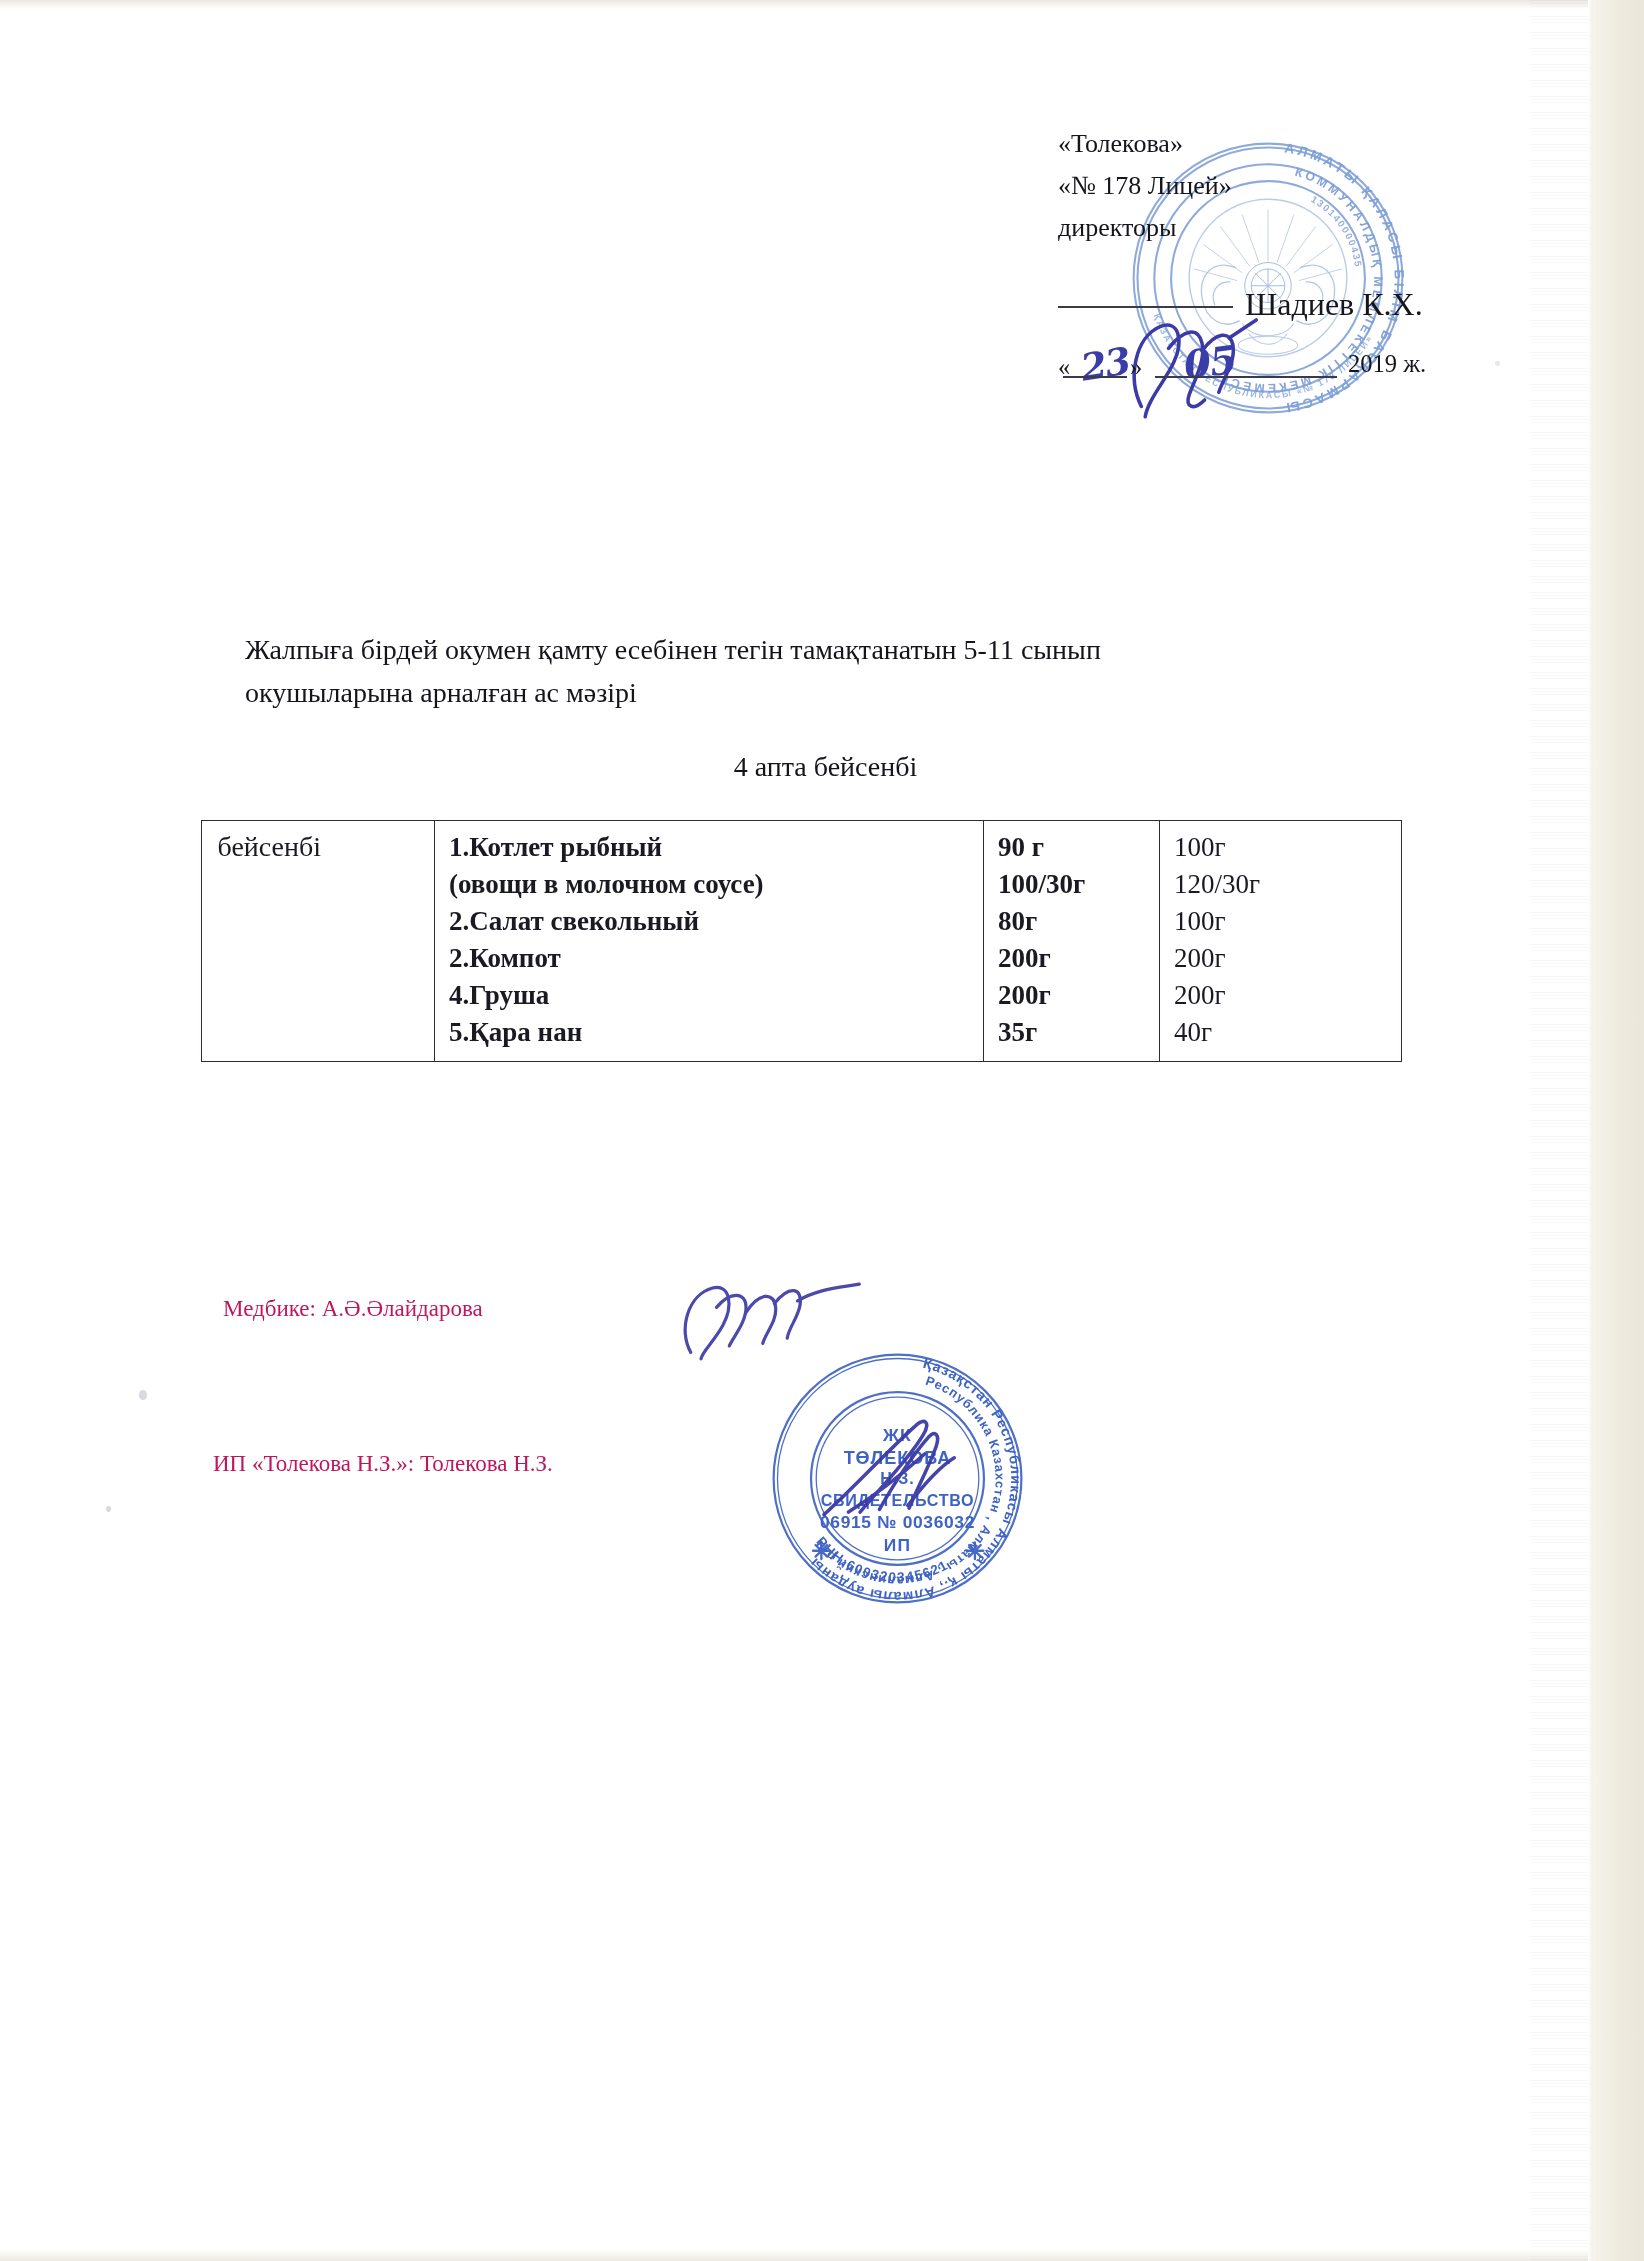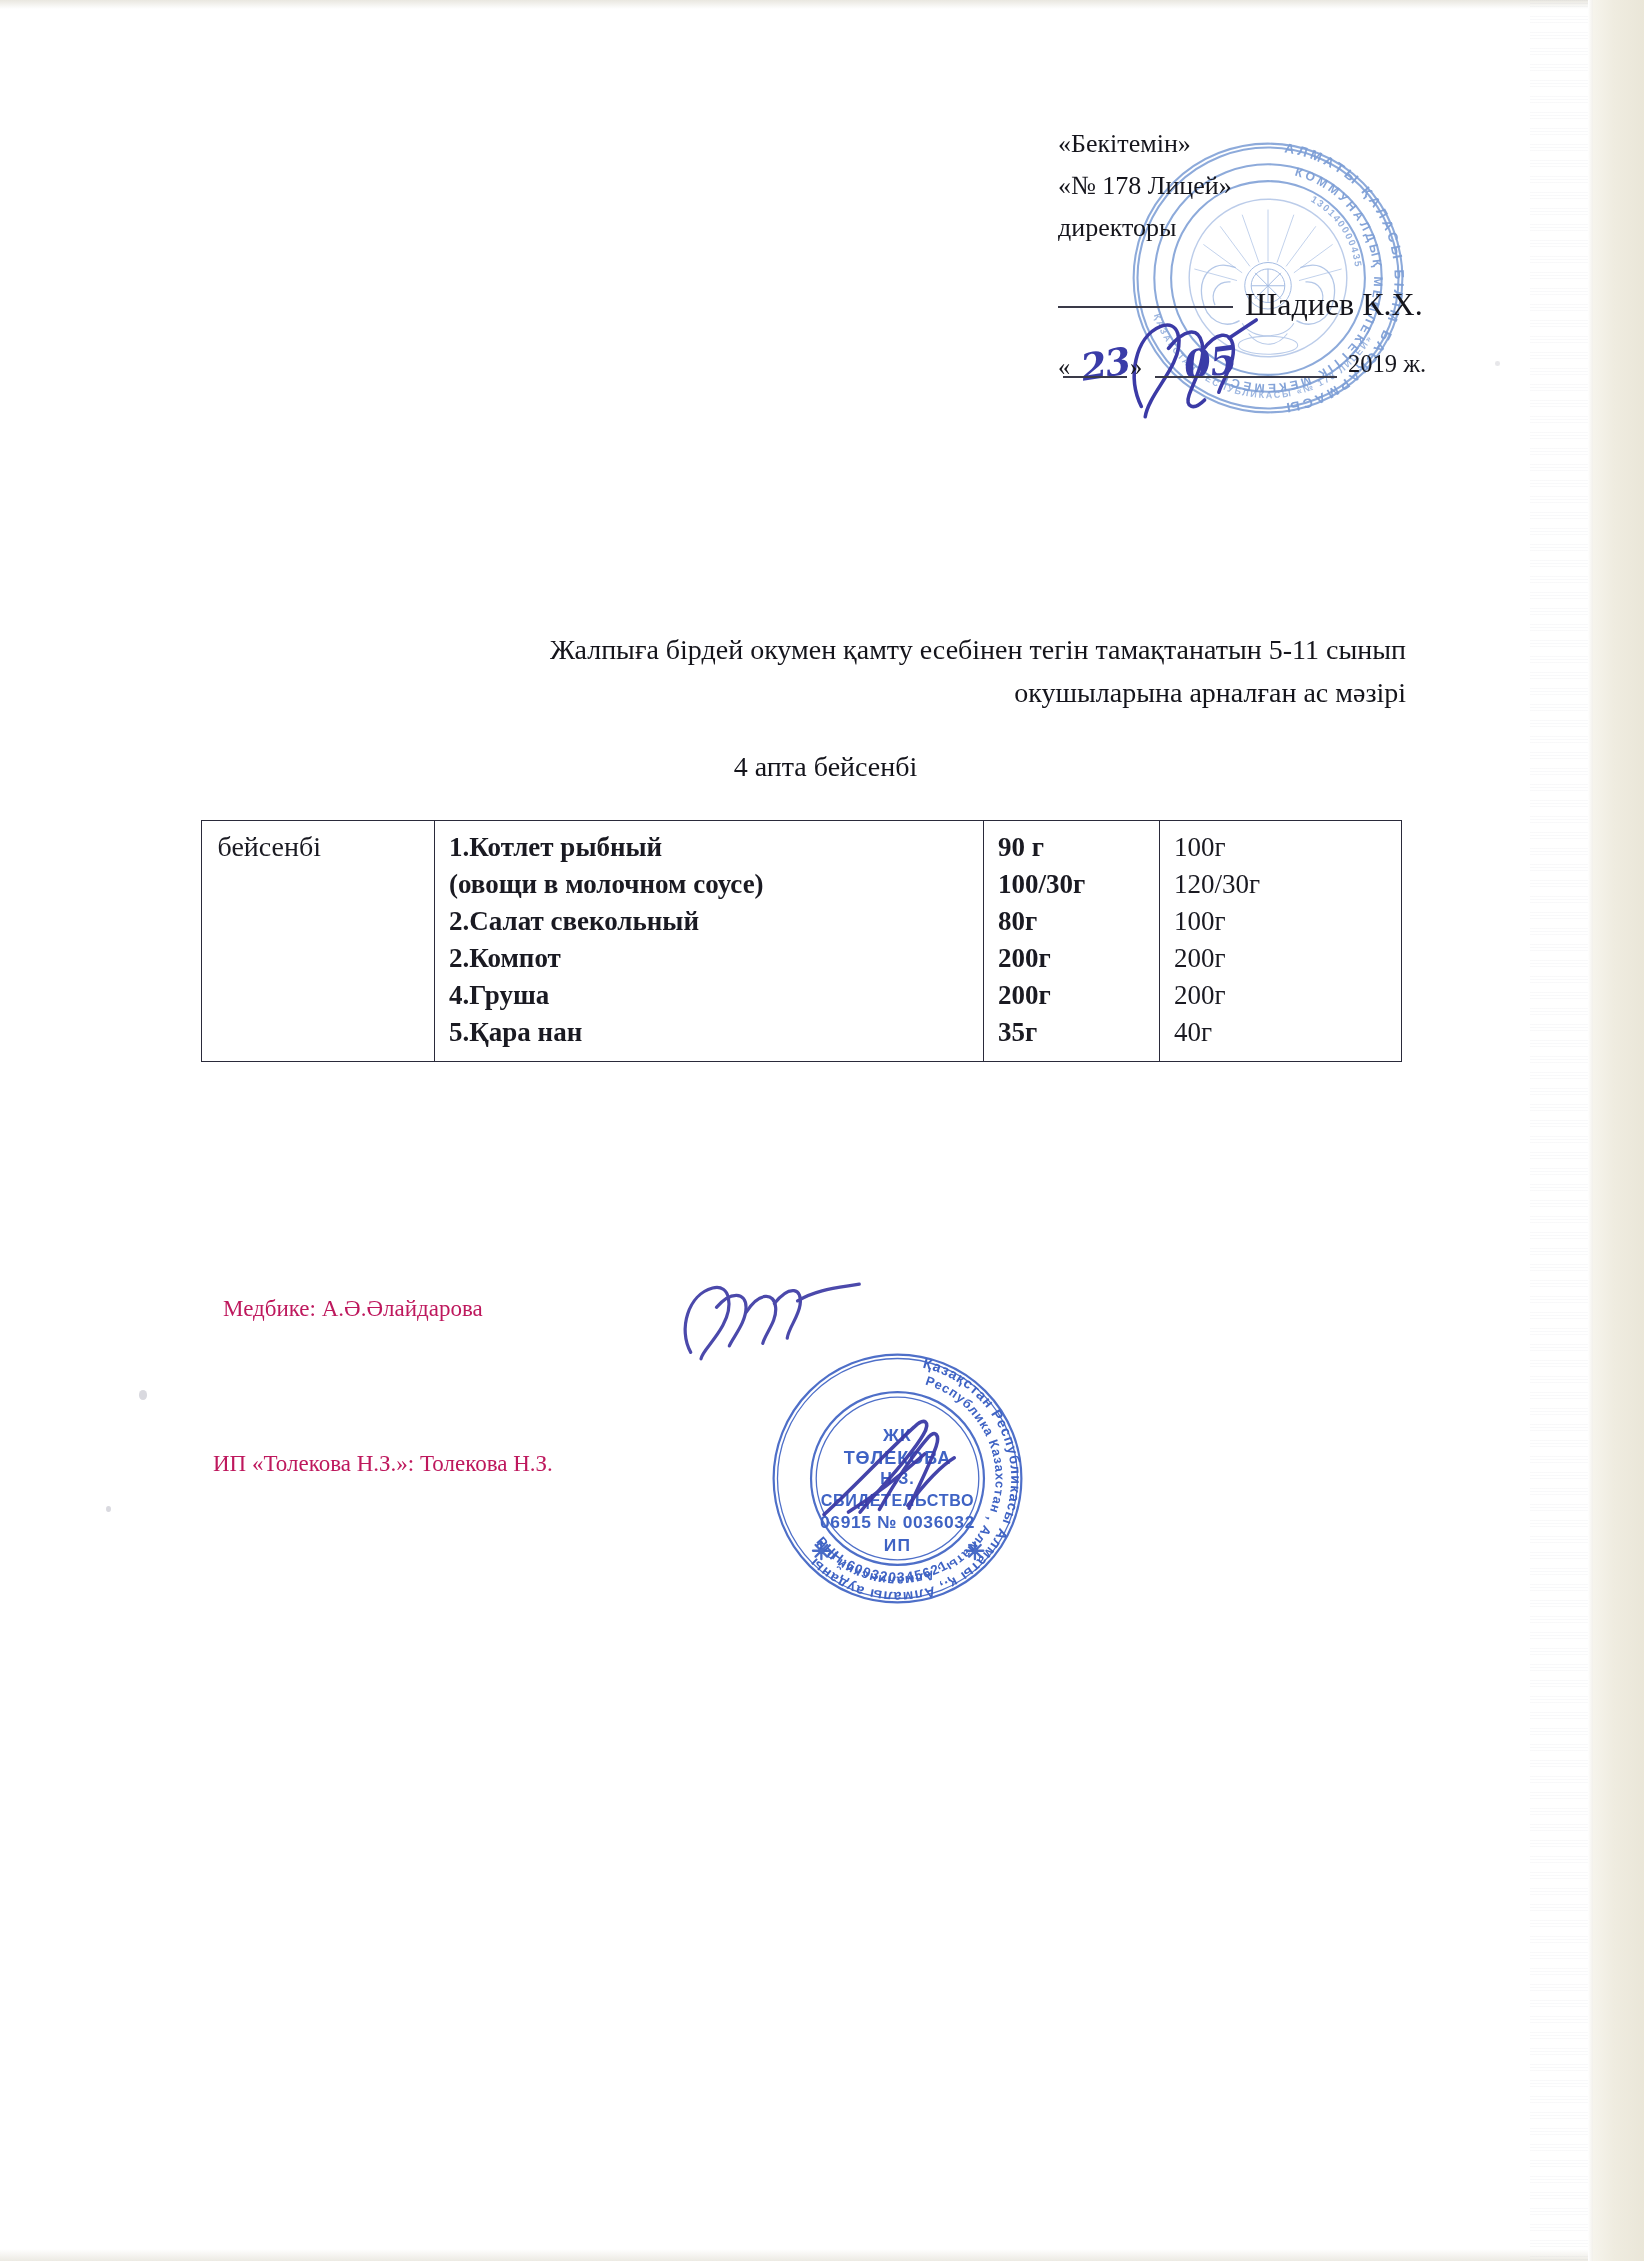--- a/index.html
+++ b/index.html
@@ -158,21 +158,21 @@
     position: absolute;
     pointer-events: none;
   }
 
   
   .doc-title {
     position: absolute;
     left: 245px;
     top: 629px;
     width: 1161px;
-    text-align: right;
+    text-align: left;
     font-size: 28px;
     line-height: 1.52;
     color: #14141b;
   }
   .doc-subtitle {
     position: absolute;
     left: 245px;
     top: 751px;
     width: 1161px;
     text-align: center;
@@ -309,21 +309,21 @@
       <g fill="none" stroke="#3b3aa6" stroke-width="5.5" stroke-linecap="round">
         <path d="M 30,160 C 8,116 20,52 60,36 C 88,25 96,58 80,92 C 66,122 40,150 36,176"></path>
         <path d="M 72,70 C 96,40 118,36 124,62 C 130,88 112,120 104,142 C 98,160 110,168 128,150"></path>
         <path d="M 124,74 C 146,44 168,42 172,66 C 176,92 156,118 150,138"></path>
         <path d="M 166,54 L 208,26"></path>
       </g>
     </svg>
   </div>
 
   <div class="approval">
-    <div class="approval-line">«Бекітемін»</div>
+    <div class="approval-line">«Толекова»</div>
     <div class="approval-line">«№ 178 Лицей»</div>
     <div class="approval-line">директоры</div>
 
     <div class="approval-sign-row">
       <div class="sign-rule"></div>
       <div class="director-name">Шадиев К.Х.</div>
     </div>
 
     <div class="date-row">
       <span class="date-q-open">«</span>

